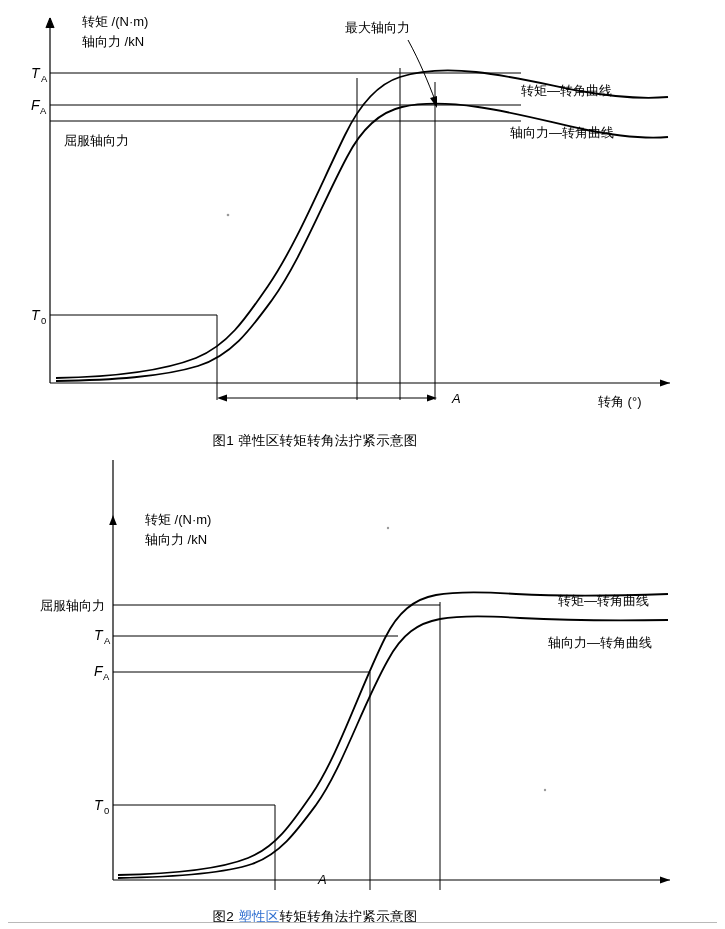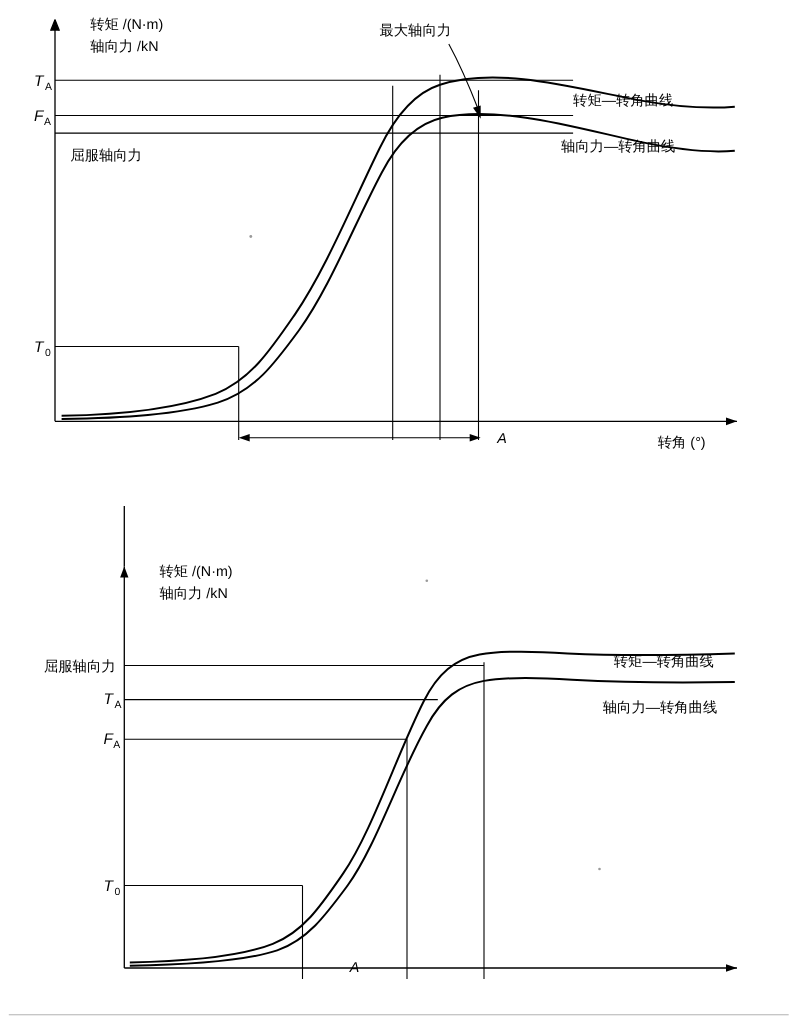--- a/index.html
+++ b/index.html
@@ -132,20 +132,23 @@
     </g>
 
     <text class="lbl-cn" x="64" y="145">屈服轴向力</text>
 
     <text class="lbl-cn" x="521" y="95">转矩—转角曲线</text>
     <text class="lbl-cn" x="510" y="137">轴向力—转角曲线</text>
 
     <circle class="speck" cx="228" cy="215" r="1.3"></circle>
   </svg>
 
+  <div class="caption" style="top: 432px;">
+    <span>图1 弹性区转矩转角法拧紧示意图</span>
+  </div>
 </div>
 
 <div class="figure fig2">
   <svg class="svgwrap" width="725" height="430" viewBox="0 0 725 430">
 
     <g>
       <path class="axisline" d="M113,55 L113,850" transform="translate(0,-795)"></path>
       <path class="axisline" d="M113,55 L113,420"></path>
       <path class="axisline" d="M113,420 L670,420"></path>
       <polygon points="670,420 660,416.5 660,423.5" fill="#000"></polygon>
@@ -204,15 +207,18 @@
          C 462,155 490,156 520,158
          C 558,160 610,161 668,160"></path>
 
     <text class="lbl-cn" x="558" y="145">转矩—转角曲线</text>
     <text class="lbl-cn" x="548" y="187">轴向力—转角曲线</text>
 
     <circle class="speck" cx="388" cy="68" r="1.2"></circle>
     <circle class="speck" cx="545" cy="330" r="1.2"></circle>
   </svg>
 
+  <div class="caption" style="top: 448px;">
+    <span>图2 </span><span class="blue">塑性区</span><span>转矩转角法拧紧示意图</span>
+  </div>
 </div>
 
 <div class="bottom-rule"></div>
 
 </body></html>

